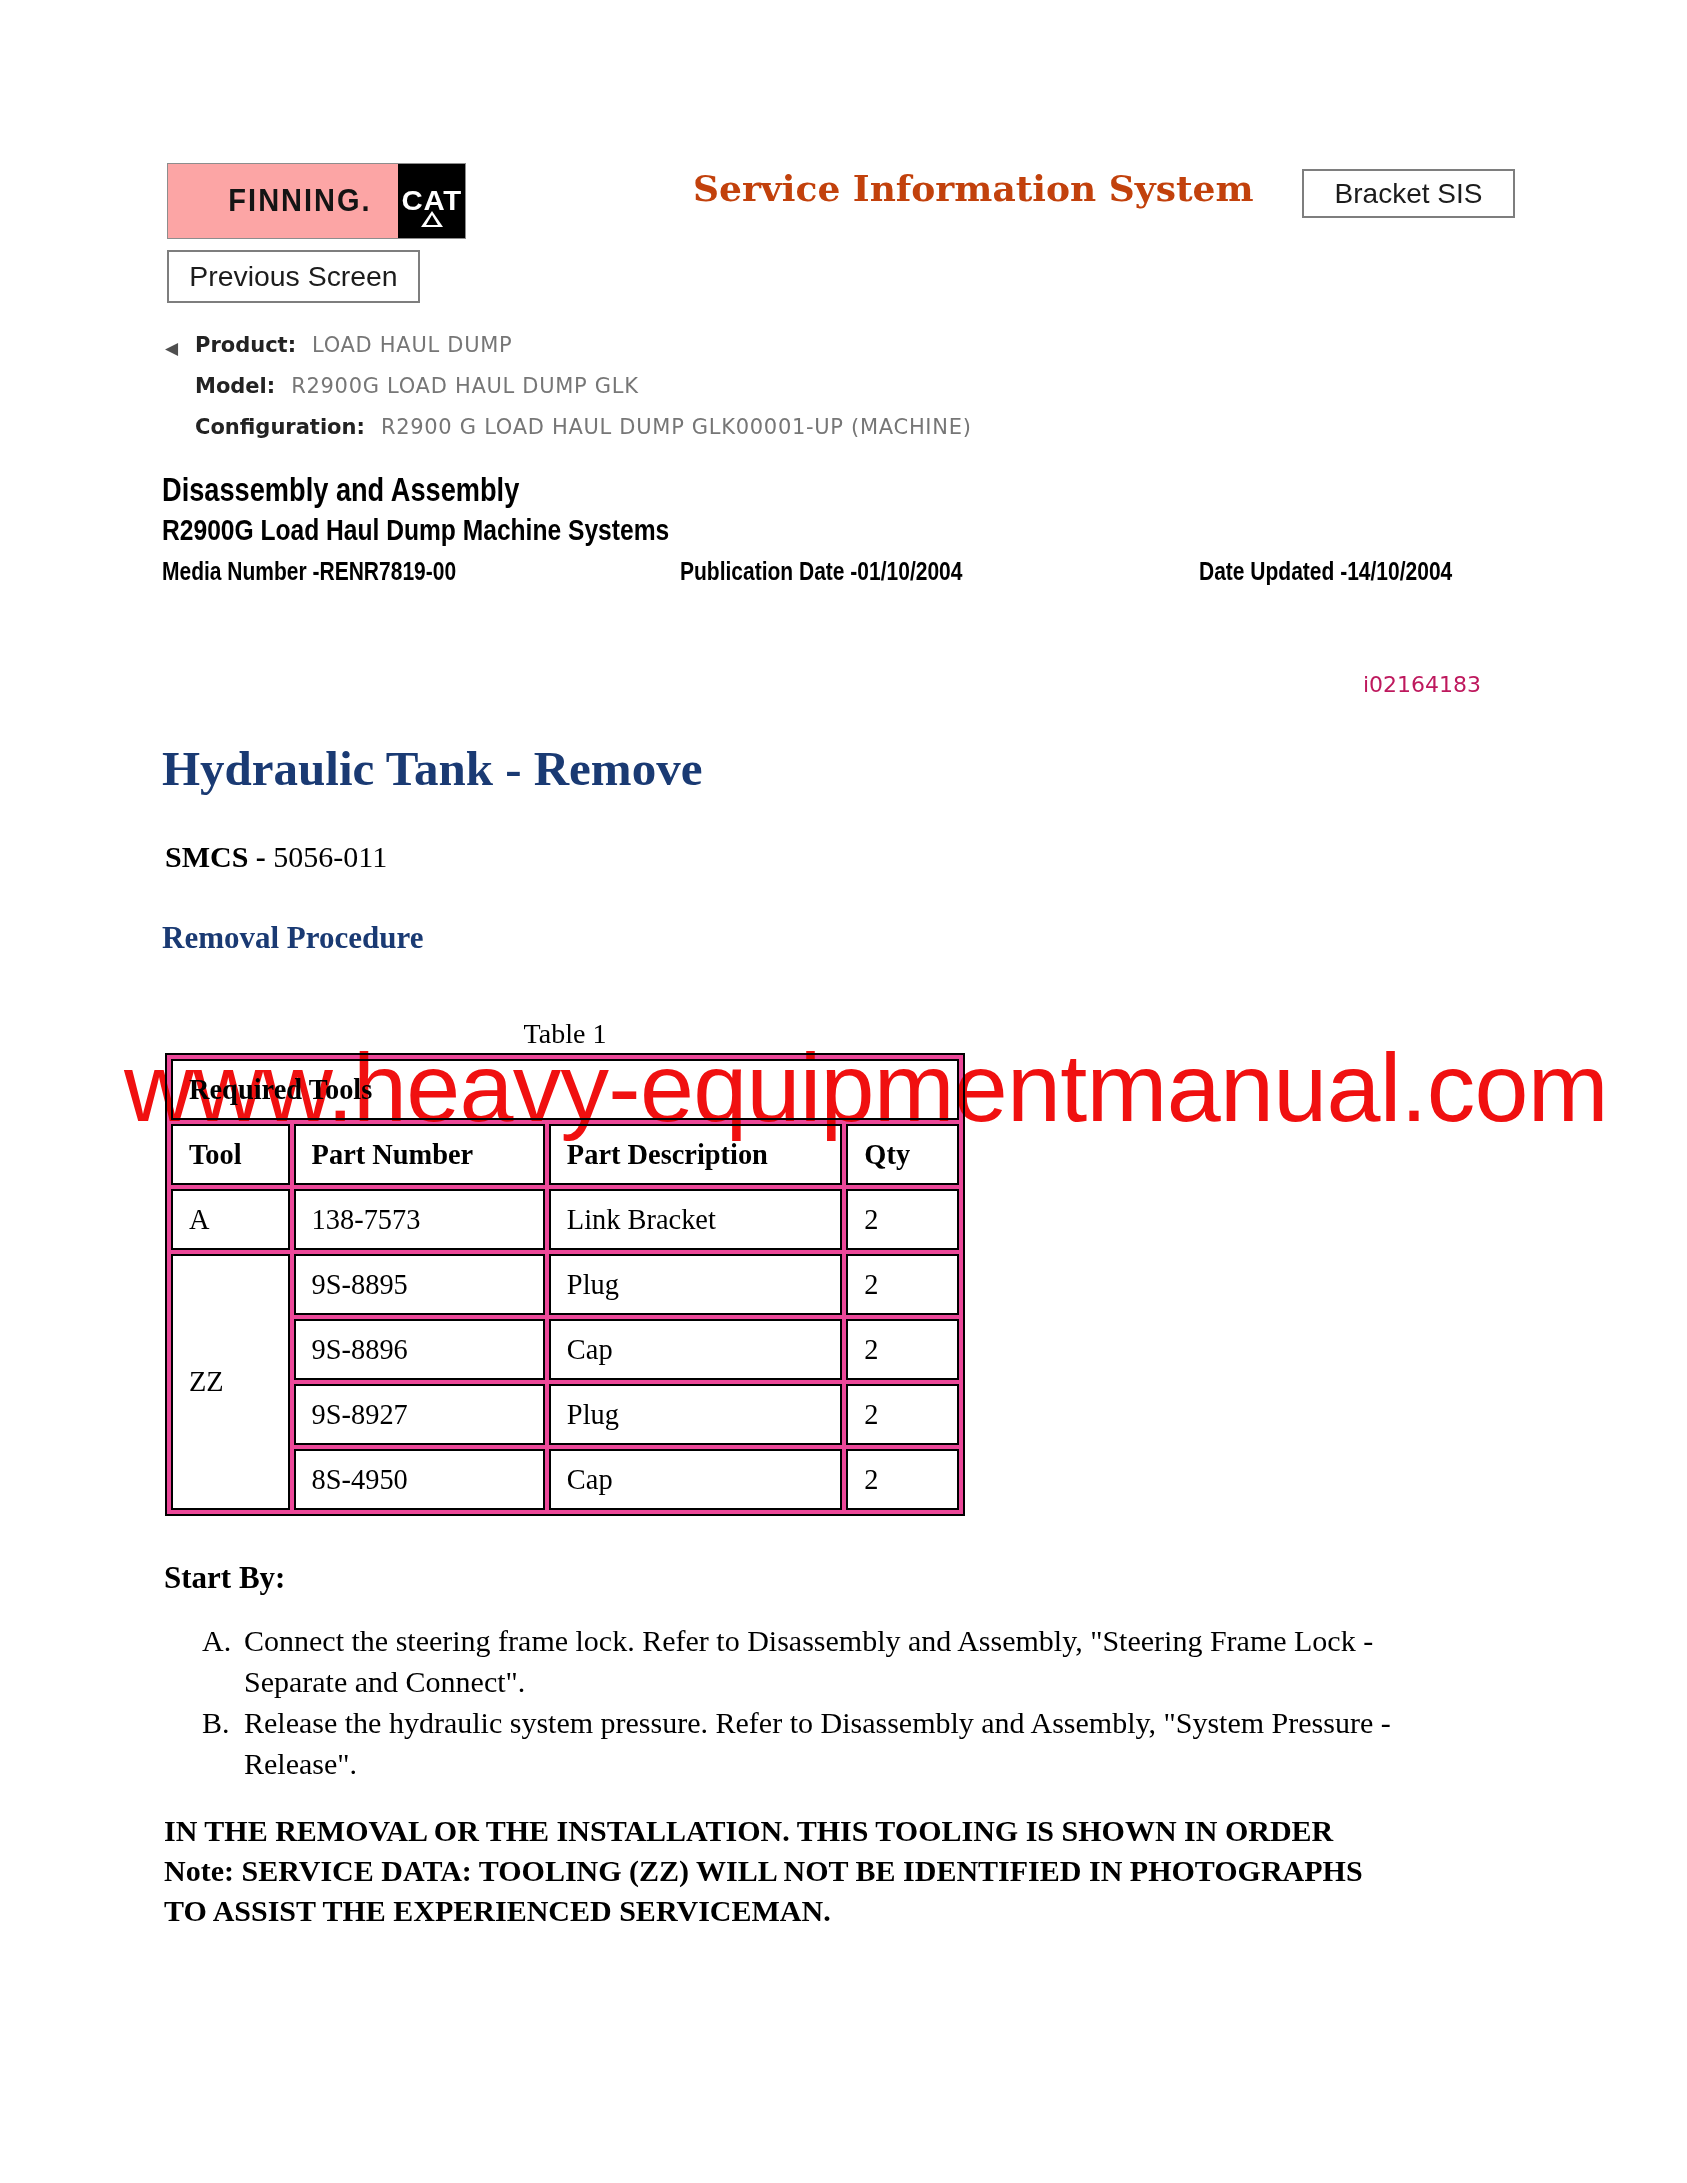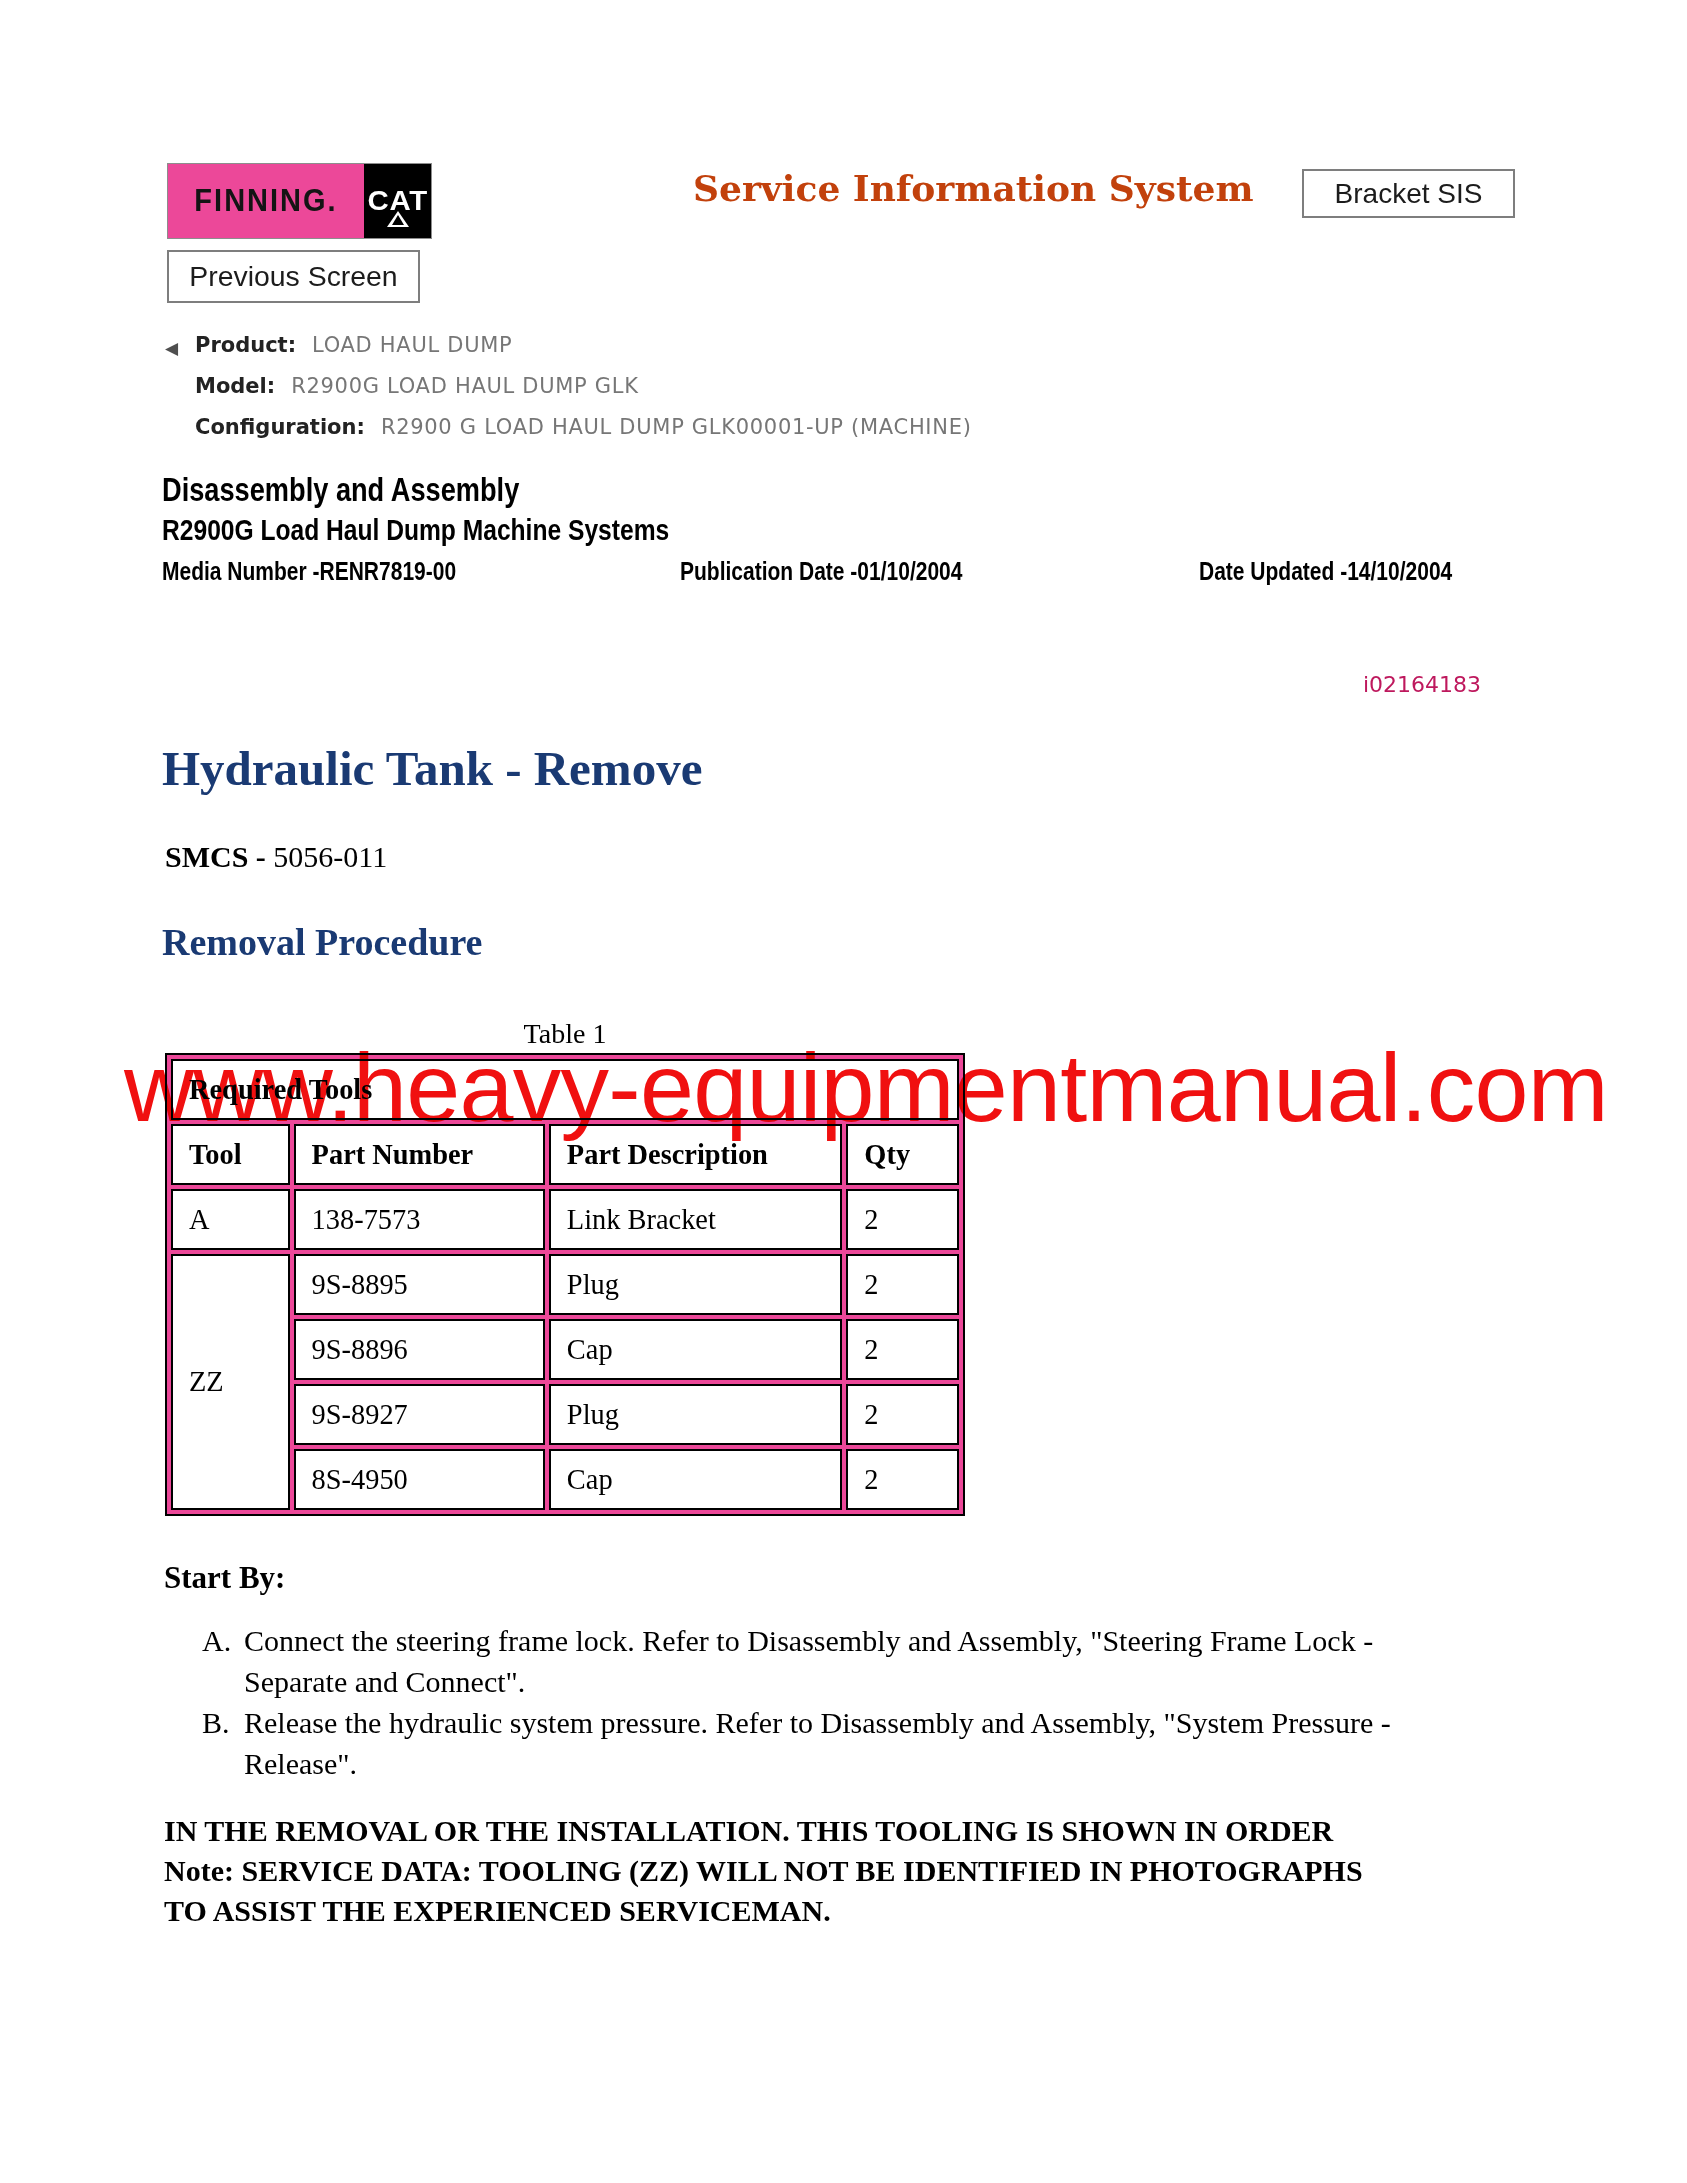--- a/index.html
+++ b/index.html
@@ -2,21 +2,21 @@
 <html style="font-size:10.6px"><head>
 <meta charset="utf-8">
 <style>
   html,body{margin:0;padding:0;background:#ffffff;}
   body{width:1687px;height:2183px;position:relative;overflow:hidden;
        font-family:"Liberation Serif",serif;color:#000;}
   .abs{position:absolute;}
 
   
   .logo-box{left:167px;top:163px;width:263px;height:74px;border:1.3px solid #8d8d8d;
-            display:flex;background:#ec4899;}
+            display:flex;background:#fca5a5;padding-left:34px;}
   .logo-white{flex:1;display:flex;align-items:center;justify-content:center;}
   .brand-text{font-family:"Liberation Sans",sans-serif;font-weight:bold;
               font-size:29px;letter-spacing:2px;color:#141414;transform:scaleY(1.05);}
   .logo-cat{width:67px;background:#000;position:relative;display:flex;
             align-items:center;justify-content:center;}
   .cat-text{font-family:"Liberation Sans",sans-serif;font-weight:bold;font-size:28px;
             color:#fff;letter-spacing:0.7px;z-index:2;transform:scaleX(1.05);}
   .cat-tri-outer{position:absolute;left:50%;bottom:10.6px;transform:translateX(-50%);
             width:0;height:0;border-left:11.2px solid transparent;
             border-right:11.2px solid transparent;border-bottom:16px solid #fff;z-index:3;}
@@ -52,21 +52,21 @@
   .media-item{top:557px;font-size:25px;transform:scaleX(0.84);}
   .mi-1{left:162px;} .mi-2{left:680px;} .mi-3{left:1199px;}
 
   .doc-id{left:1323px;top:672px;width:198px;text-align:center;
           font-family:"DejaVu Sans",sans-serif;font-size:22px;color:#be185d;}
 
   
   .h-blue{font-family:"Liberation Serif",serif;font-weight:bold;color:#1a3a73;
           white-space:nowrap;}
   .h1-main{left:162px;top:740px;font-size:49px;}
-  .h2-proc{left:162px;top:920px;font-size:38px;text-align:center;}
+  .h2-proc{left:162px;top:920px;font-size:31px;text-align:center;}
 
   .smcs-line{left:165px;top:840px;font-size:30px;white-space:nowrap;}
   .smcs-label{font-weight:bold;}
 
   
   .tbl-caption{left:165px;top:1018px;width:800px;text-align:center;font-size:28px;}
   table.tools{left:165px;top:1053px;width:800px;border:2px solid #000;
               border-collapse:separate;border-spacing:4.6px;table-layout:fixed;
               background:#ec4899;}
   table.tools td,table.tools th{border:2px solid #000;padding:0 0 0 16px;

